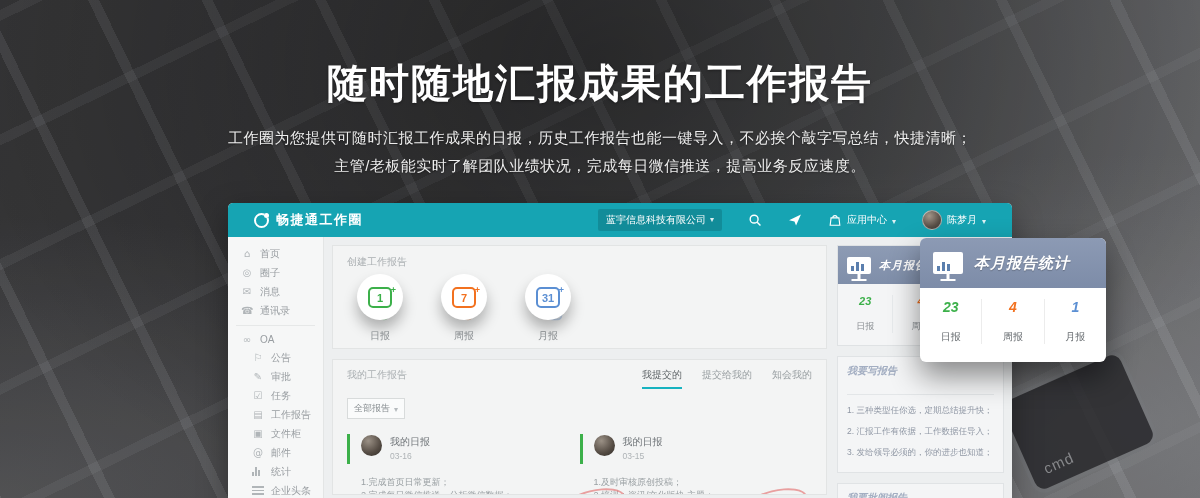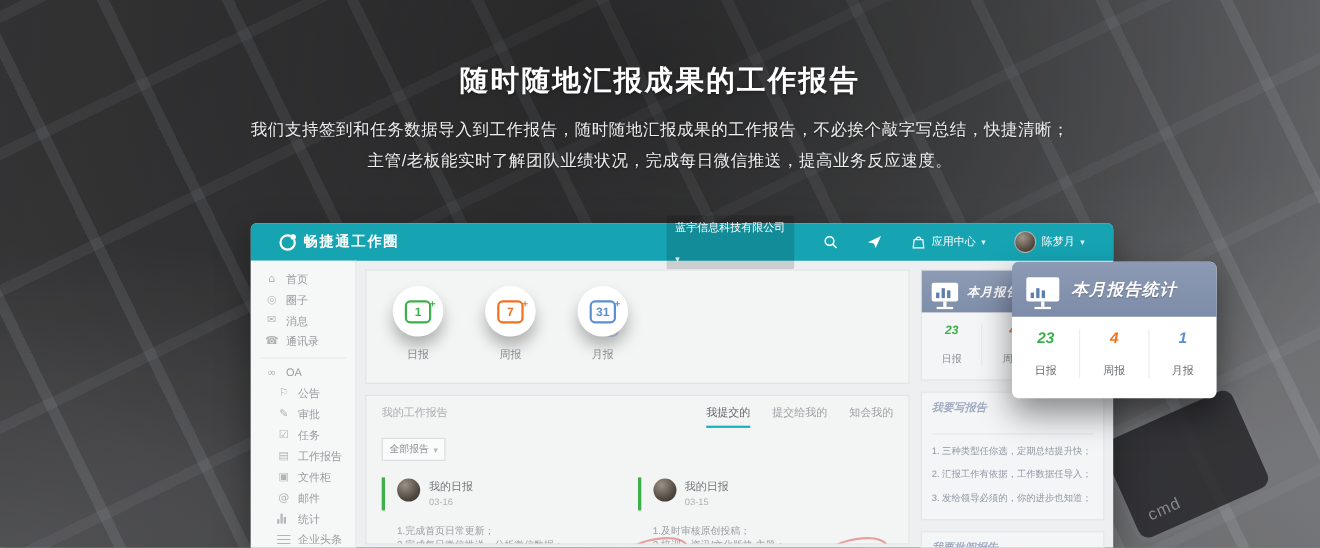--- a/index.html
+++ b/index.html
@@ -20,34 +20,34 @@
       repeating-linear-gradient(-26deg, rgba(130,132,136,.30) 0 10px, rgba(0,0,0,.10) 10px 112px);
     opacity:.5;
   }
   .bg-dim { position:absolute; inset:0; background:radial-gradient(ellipse at 50% 12%, rgba(0,0,0,.38), rgba(0,0,0,.12) 55%, transparent 80%); }
   .cmd-key { position:absolute; right:58px; bottom:28px; width:128px; height:96px; background:rgba(40,40,43,.85);
     border-radius:10px; transform:rotate(-24deg); color:#86878a; font-size:15px; letter-spacing:1px;
     display:flex; align-items:flex-end; justify-content:flex-start; padding:10px 14px; box-shadow:0 0 0 4px rgba(120,122,126,.25); }
 
   
   .hero { position:absolute; left:0; right:0; top:56px; text-align:center; color:#fff; z-index:3; }
-  .hero h1 { font-size:26px; font-weight:bold; letter-spacing:2px; text-shadow:0 1px 3px rgba(0,0,0,.4); }
+  .hero h1 { font-size:40px; font-weight:bold; letter-spacing:2px; text-shadow:0 1px 3px rgba(0,0,0,.4); }
   .hero p { font-size:15px; color:#eeeeee; margin-top:9px; letter-spacing:.5px; text-shadow:0 1px 2px rgba(0,0,0,.4); }
   .hero p:first-of-type { margin-top:18px; }
 
   
   .app { position:absolute; left:228px; top:203px; width:784px; height:300px; background:#edeff0;
     border-radius:5px 5px 0 0; z-index:4; font-size:10px; color:#8a8f93; box-shadow:0 10px 30px rgba(0,0,0,.35); }
   .app-header { height:34px; background:#16a4b3; border-radius:5px 5px 0 0; display:flex; align-items:center; padding:0 26px; color:#fff; }
   .logo { display:flex; align-items:center; gap:7px; }
   .logo-ring { width:15px; height:15px; border:2.5px solid #fff; border-radius:50%; position:relative; display:inline-block; }
   .logo-ring::after { content:""; position:absolute; width:5px; height:5px; background:#16a4b3; border-radius:50%; right:-2px; top:-2px; box-shadow:inset 0 0 0 4px #fff; }
   .logo-text { font-size:13px; font-weight:bold; letter-spacing:1.5px; }
   .hdr-right { margin-left:auto; display:flex; align-items:center; gap:26px; }
-  .company-select { background:rgba(0,0,0,.14); border-radius:2px; padding:4px 8px; font-size:10px; display:flex; align-items:flex-start; gap:16px; cursor:pointer;flex-direction:column; }
+  .company-select { background:rgba(0,0,0,.14); border-radius:2px; padding:4px 8px; font-size:10px; display:flex; align-items:flex-start; gap:4px; cursor:pointer; }
   .caret::after { content:"▾"; font-size:8px; color:rgba(255,255,255,.85); }
   .hicon { width:14px; height:14px; display:block; }
   .hgroup { display:flex; align-items:center; gap:5px; cursor:pointer; }
   .avatar { width:20px; height:20px; border-radius:50%; background:radial-gradient(circle at 35% 28%, #a39689, #5a5048 60%, #332f2b); border:1px solid rgba(255,255,255,.5); }
   .uname { font-size:10px; }
 
   .app-body { display:flex; height:266px; }
 
   
   .sidebar { width:96px; background:#f6f7f7; border-right:1px solid #e3e5e5; padding-top:7px; flex:0 0 96px; }
@@ -140,21 +140,21 @@
   <div class="bg-photo">
     <div class="bg-keys"></div>
     <div class="bg-dim"></div>
     <div class="cmd-key">
         <span>cmd</span>
       </div>
   </div>
 
   <div class="hero">
     <h1>随时随地汇报成果的工作报告</h1>
-    <p>我们支持签到和任务数据导入到工作报告，随时随地汇报成果的工作报告，不必挨个敲字写总结，快捷清晰；</p>
+    <p>工作圈为您提供可随时汇报工作成果的日报，历史工作报告也能一键导入，不必挨个敲字写总结，快捷清晰；</p>
     <p>主管/老板能实时了解团队业绩状况，完成每日微信推送，提高业务反应速度。</p>
   </div>
 
   <div class="app">
 
     <div class="app-header">
       <div class="logo">
         <span class="logo-ring"></span>
         <span class="logo-text">畅捷通工作圈</span>
       </div>
@@ -245,20 +245,21 @@
         <div class="side-item sub">
             <span class="ic icon-lines"></span>
             <span>企业头条</span>
           </div>
 
       </div>
 
       <div class="main">
 
         <div class="panel create-panel">
+          <div class="panel-title">创建工作报告</div>
           <div class="create-row">
             <div class="create-item">
               <span class="ghost"><span class="type-icon green">1</span></span>
               <span class="bubble">
                   <span class="type-icon green">1</span>
                 </span>
               <span class="create-label">日报</span>
             </div>
             <div class="create-item">
               <span class="ghost"><span class="type-icon orange">7</span></span>

